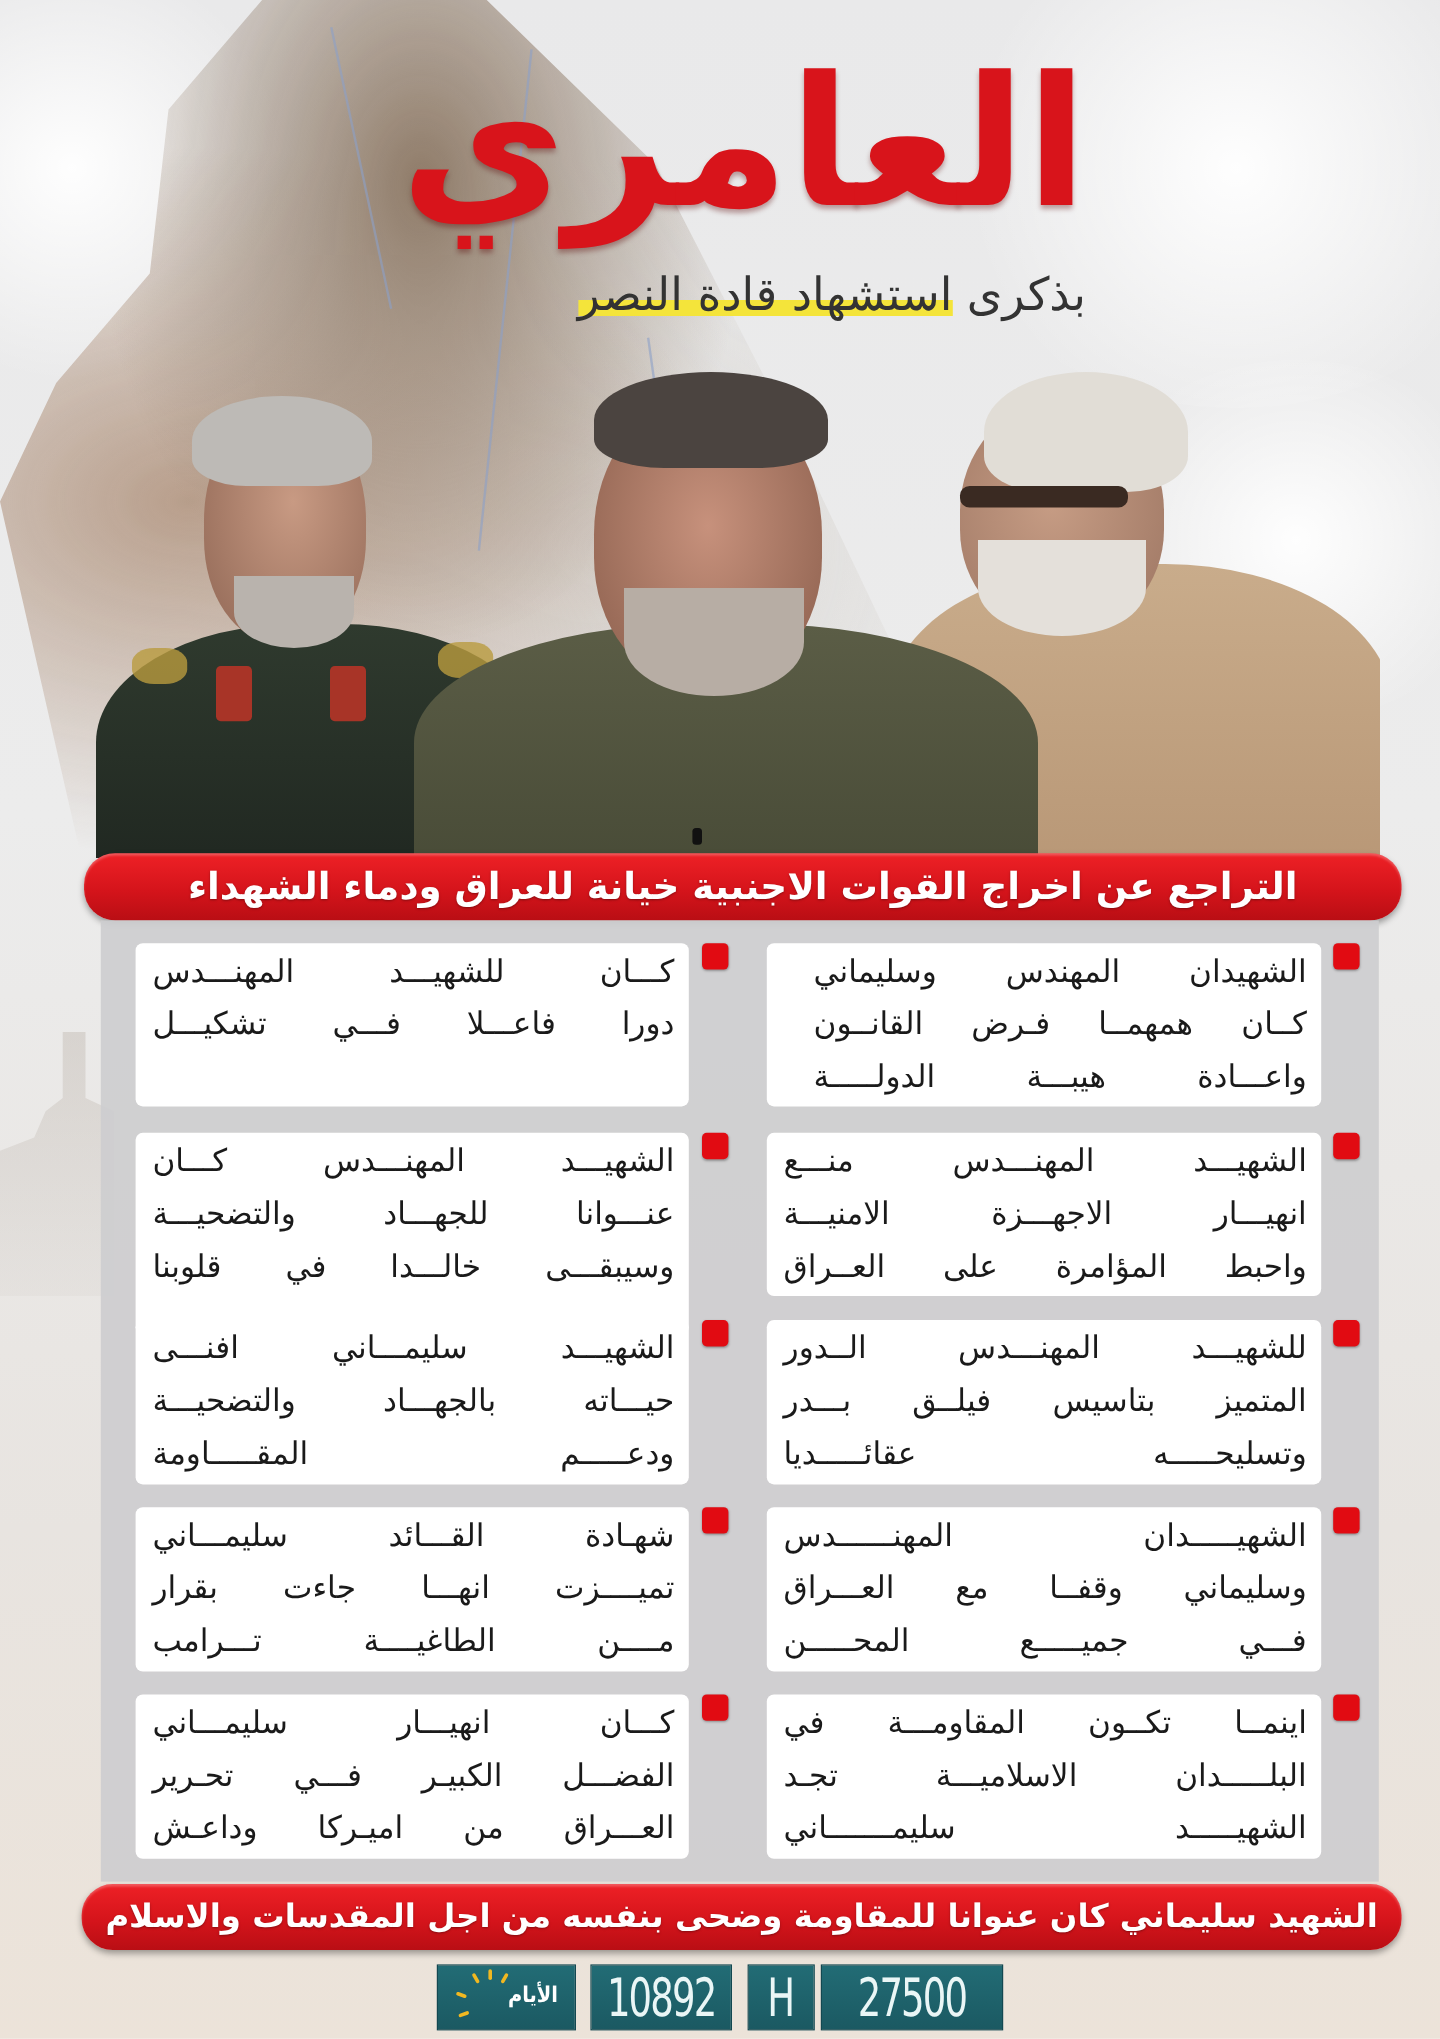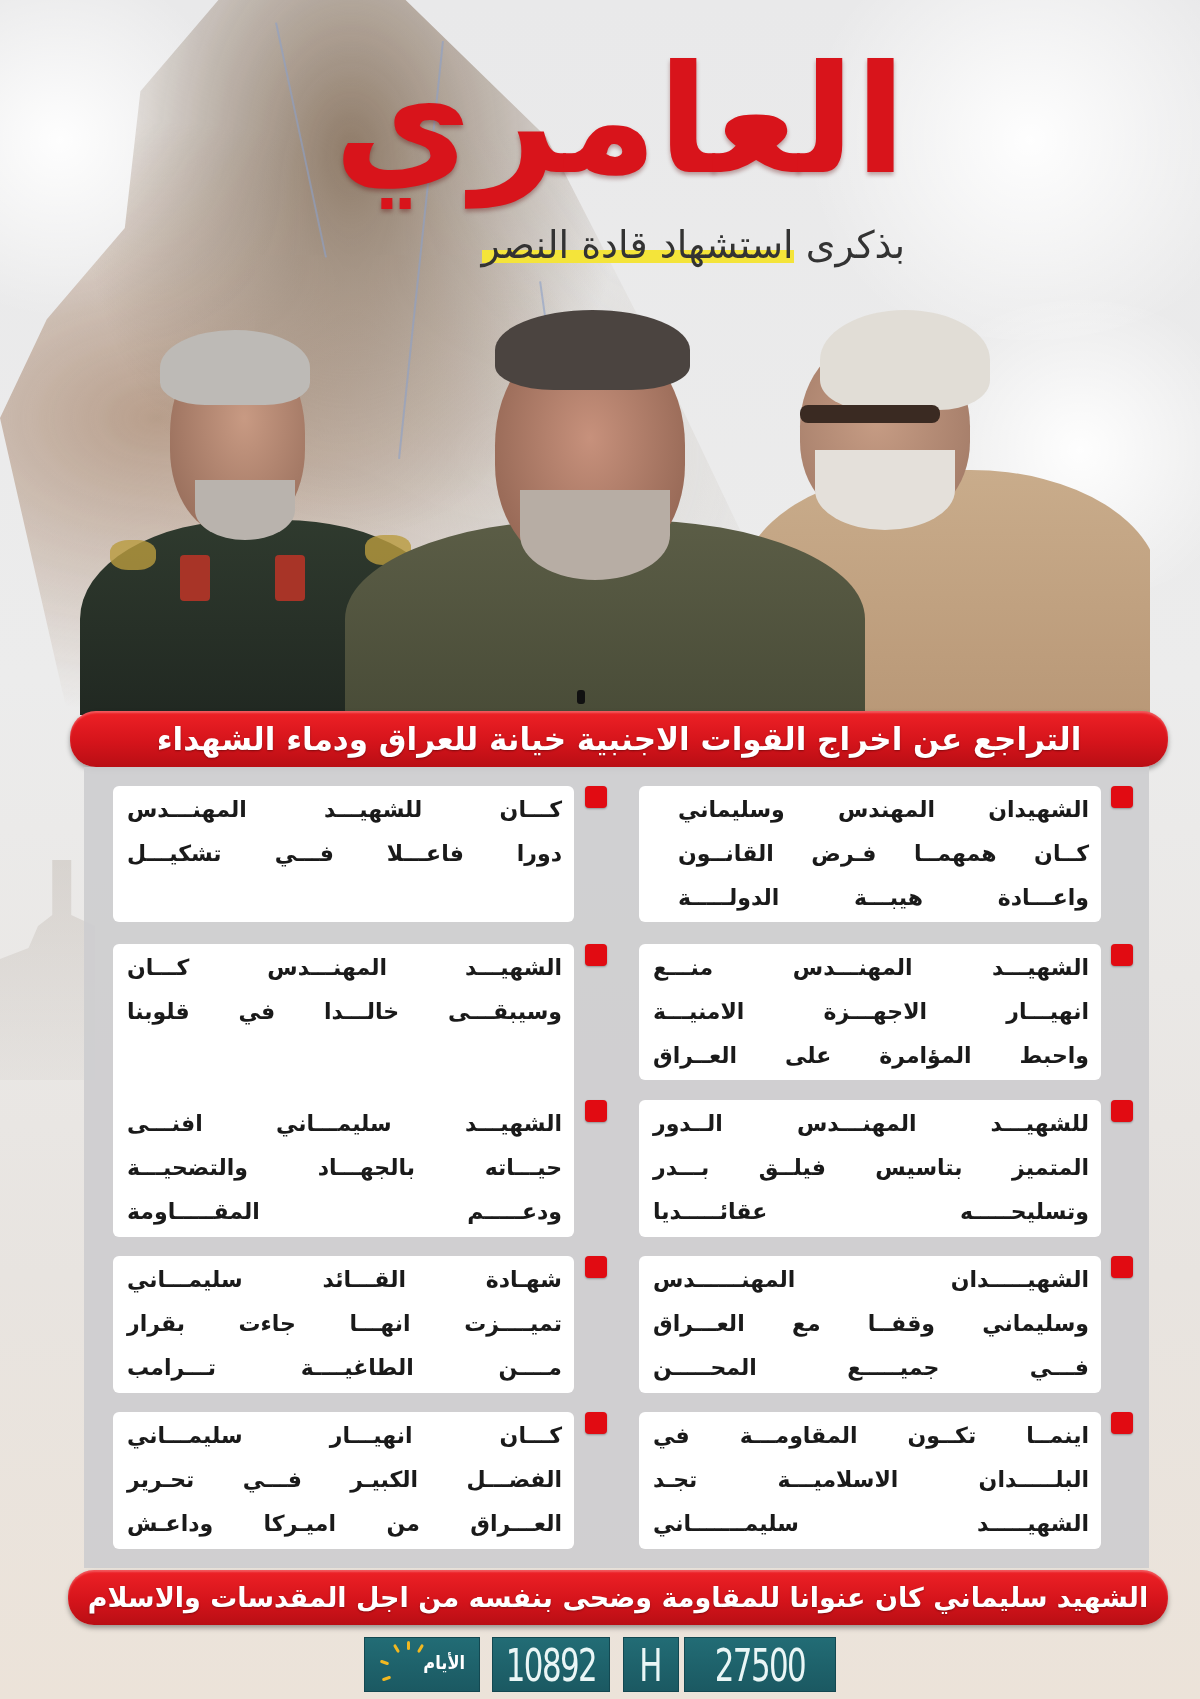--- a/index.html
+++ b/index.html
@@ -55,21 +55,21 @@
   }
   .banner-top { left: 70px; top: 711px; width: 1098px; height: 56px; font-size: 31px; line-height: 56px; }
   .banner-bottom { left: 68px; top: 1570px; width: 1100px; height: 55px; font-size: 27px; line-height: 55px; }
   .panel {
     position: absolute; left: 84px; top: 767px; width: 1065px; height: 801px;
     background: rgba(205,205,207,0.92);
   }
   .card {
     position: absolute; background: #fff; border-radius: 6px;
     direction: rtl; text-align: justify; text-align-last: justify;
-    color: #1a1a1a; font-weight: bold; font-size: 22px; line-height: 44px;
+    color: #1a1a1a; font-weight: normal; font-size: 26px; line-height: 44px;
     padding: 2px 12px 0 14px;
   }
   .card .line { display: block; }
   .bullet {
     position: absolute; width: 22px; height: 22px; border-radius: 4px;
     background: #e10b12; box-shadow: 0 1px 2px rgba(0,0,0,0.3);
   }
   .counter { position: absolute; top: 1637px; height: 55px; background: linear-gradient(180deg, #226c75 0%, #1b5962 100%); color: #eaf6f6; text-align: center; font-family: "DejaVu Sans Condensed", "DejaVu Sans", sans-serif; border: 1px solid #134851; }
   .counter .num { font-size: 44px; line-height: 55px; letter-spacing: -2px; transform: scaleX(0.78); display: inline-block; }
   .logo-text { position: absolute; right: 14px; top: 14px; font-size: 18px; color: #fff; font-weight: bold; direction: rtl; }
@@ -159,20 +159,21 @@
 <div class="bullet" style="left:1111px;top:1412px;"></div>
 
 <div class="card" style="left:113px;top:786px;width:461px;height:136px;">
   <span class="line">كـــان للشهيـــد المهنـــدس</span>
   <span class="line">دورا فاعـــلا فـــي تشكيـــل</span>
 </div>
 <div class="bullet" style="left:585px;top:786px;"></div>
 
 <div class="card" style="left:113px;top:944px;width:461px;height:168px;">
   <span class="line">الشهيـــد المهنـــدس كـــان</span>
+  <span class="line">عنـــوانا للجهـــاد والتضحيـــة</span>
   <span class="line">وسيبقـــى خالـــدا في قلوبنا</span>
 </div>
 <div class="bullet" style="left:585px;top:944px;"></div>
 
 <div class="card" style="left:113px;top:1100px;width:461px;height:137px;">
   <span class="line">الشهيـــد سليمـــاني افنـــى</span>
   <span class="line">حيـــاته بالجهـــاد والتضحيـــة</span>
   <span class="line">ودعـــــم المقـــــاومة</span>
 </div>
 <div class="bullet" style="left:585px;top:1100px;"></div>

